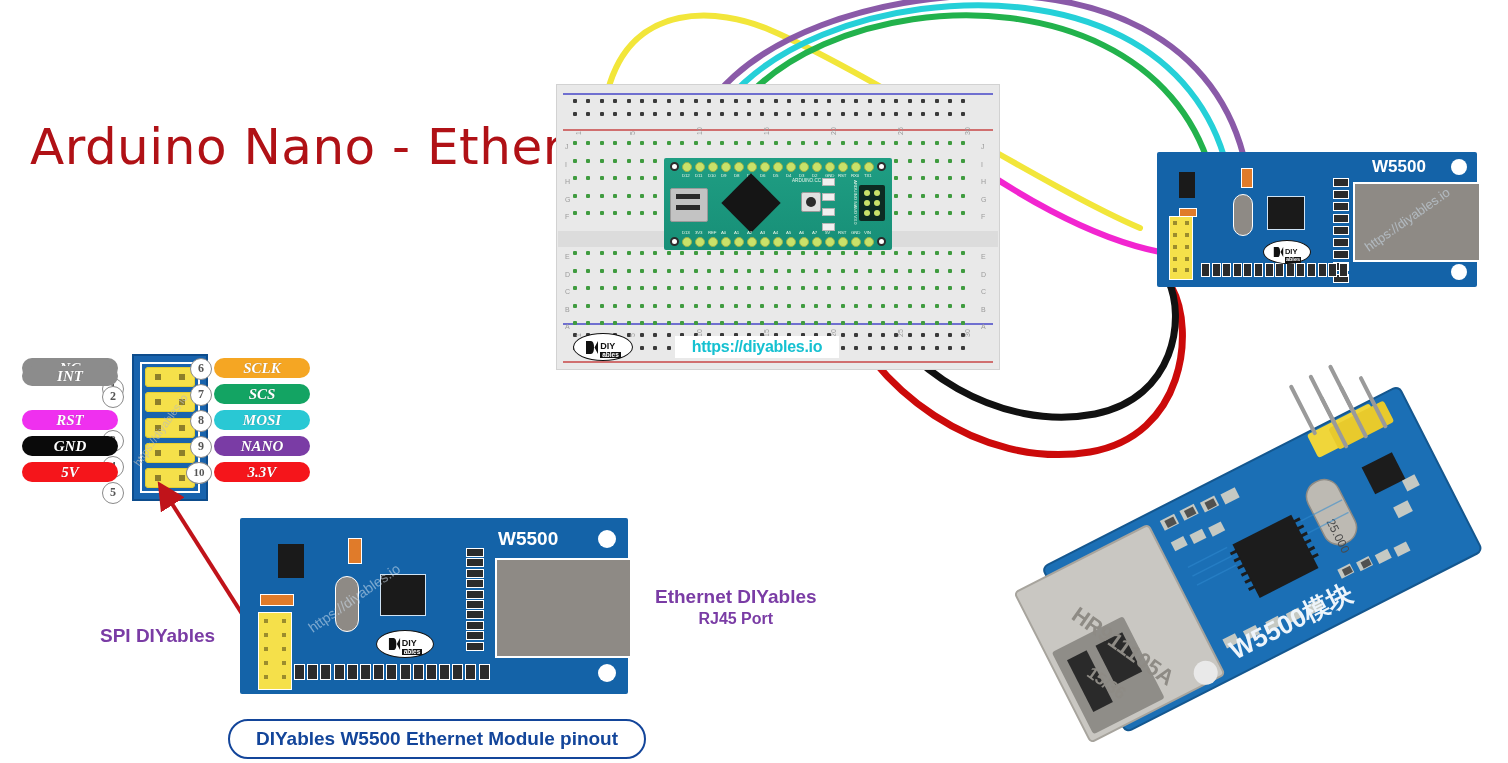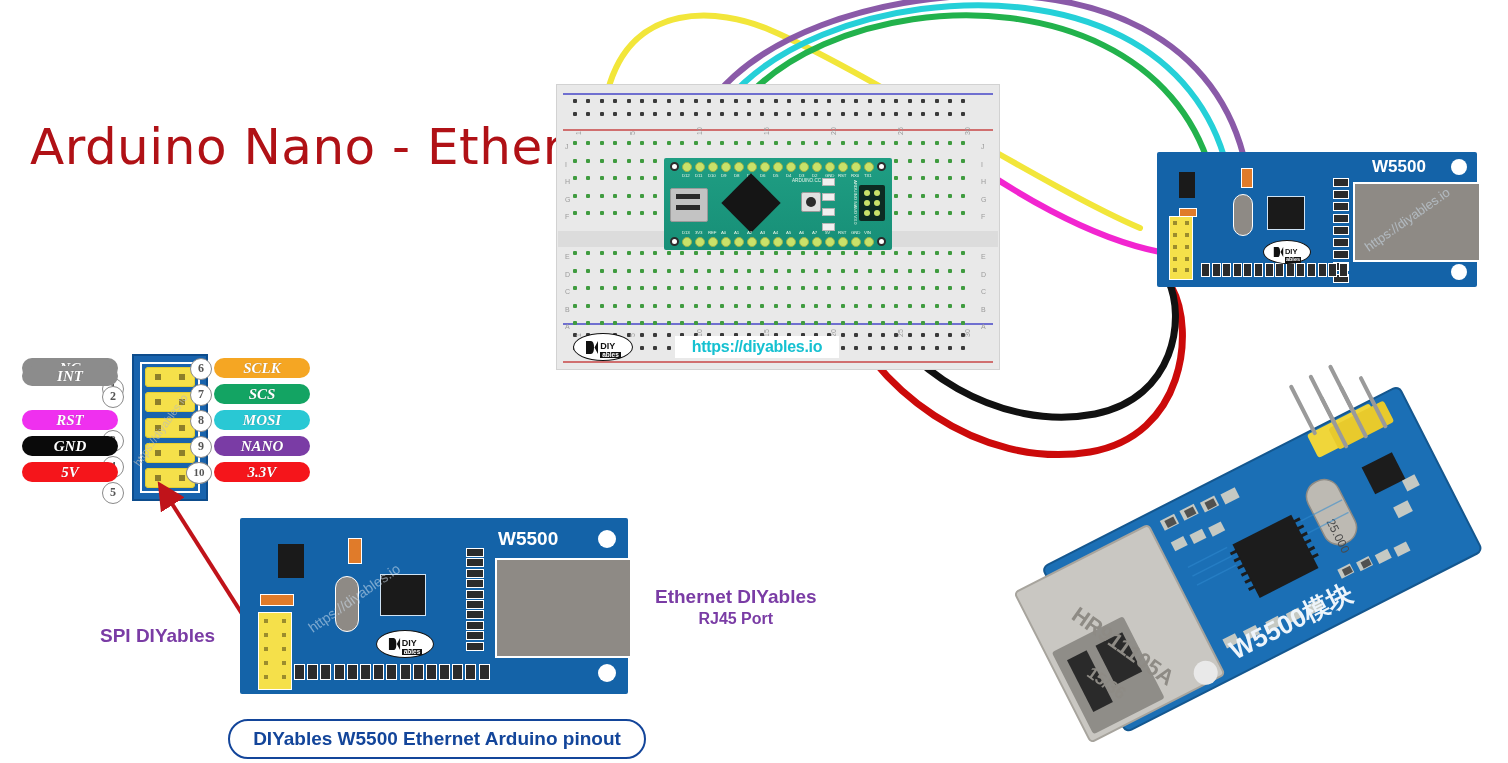--- a/index.html
+++ b/index.html
@@ -947,21 +947,21 @@
     </div>
   </div>
   <div class="wm" style="left:60px;top:72px;font-size:14px;">https://diyables.io</div>
 </div>
 
 <div class="abs" id="eth-label">
   <div class="l1">Ethernet DIYables</div>
   <div class="l2">RJ45 Port</div>
 </div>
 
-<div class="abs" id="caption">DIYables W5500 Ethernet Arduino pinout</div>
+<div class="abs" id="caption">DIYables W5500 Ethernet Module pinout</div>
 
 <div id="photo">
   <svg width="520" height="411" viewBox="0 0 520 411">
     <g transform="rotate(-27 260 205)">
 
       <rect x="70" y="120" width="400" height="185" rx="6" fill="#1b6fb5"></rect>
       <rect x="70" y="120" width="400" height="185" rx="6" fill="none" stroke="#14578f" stroke-width="2"></rect>
 
       <rect x="34" y="130" width="150" height="168" rx="4" fill="#c9c7c2" stroke="#a7a49d" stroke-width="2"></rect>
       <rect x="40" y="200" width="80" height="92" rx="3" fill="#8f8d88"></rect>

